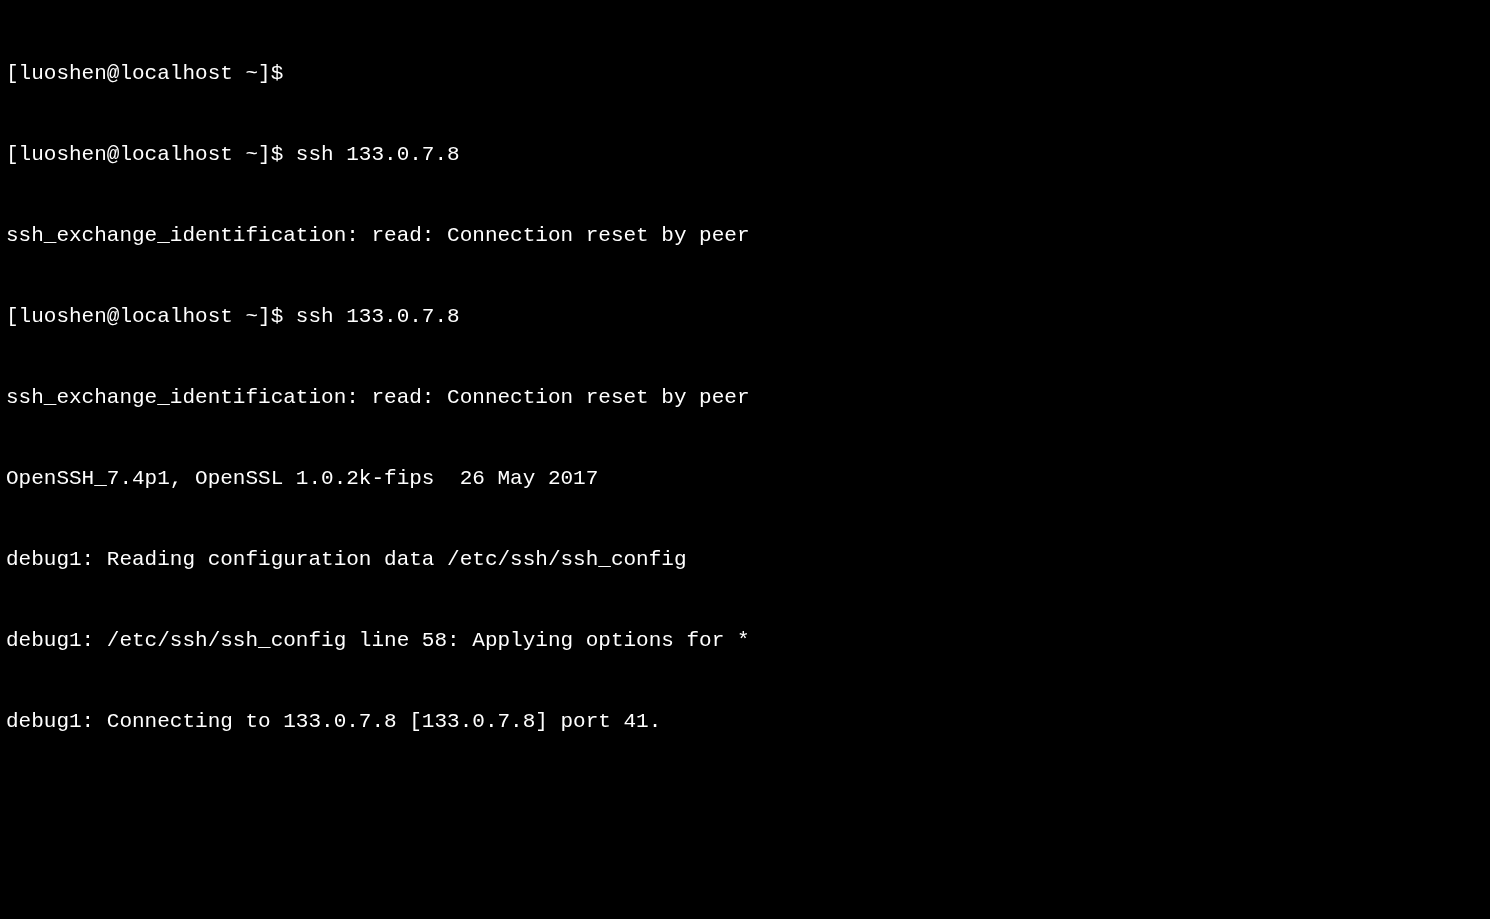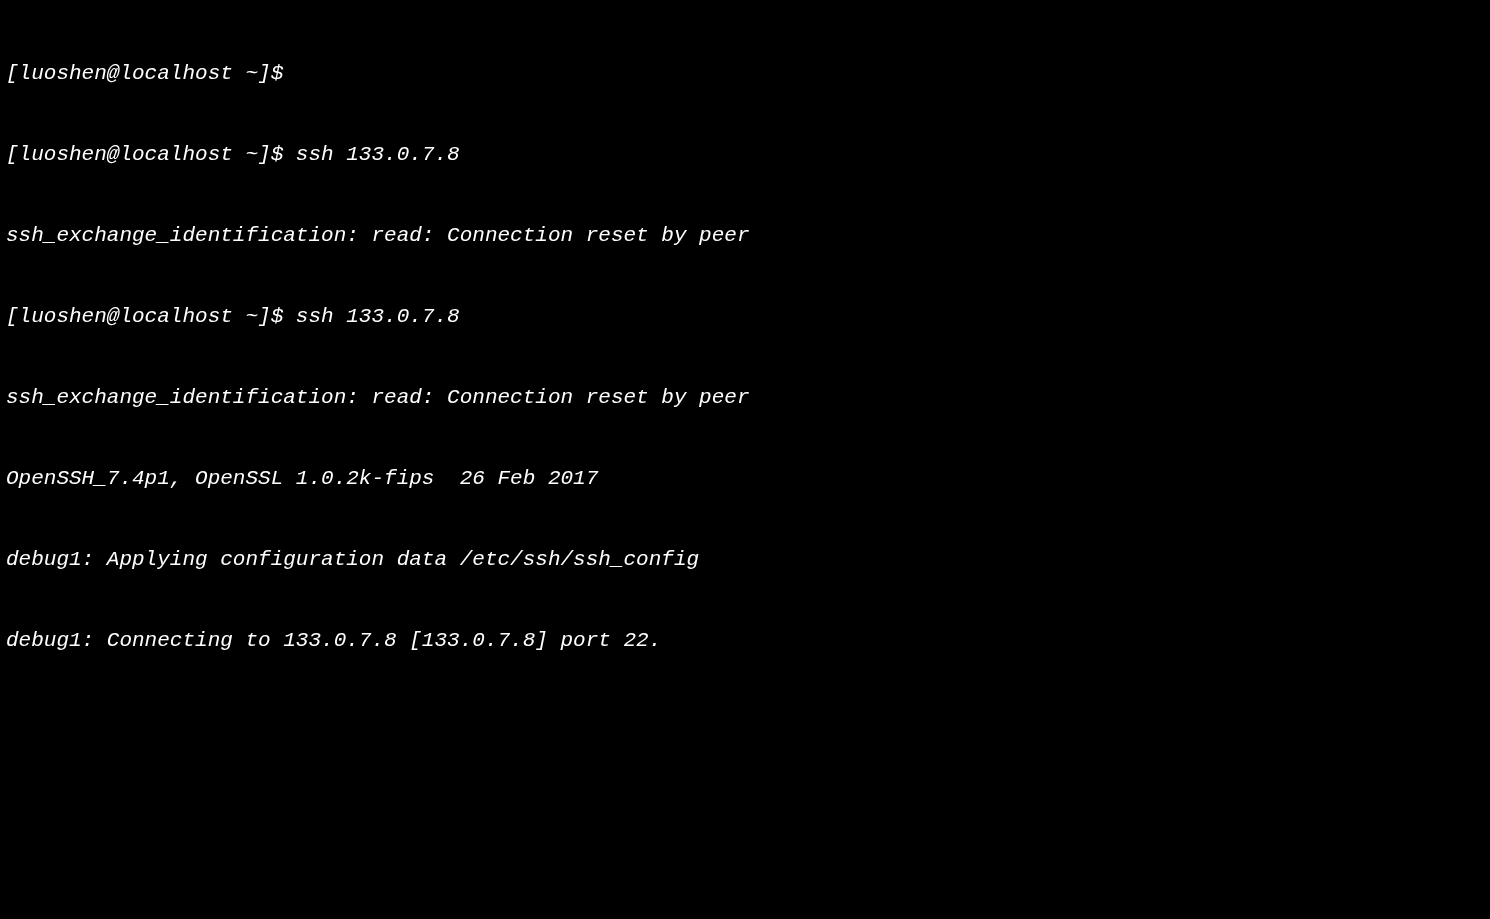--- a/index.html
+++ b/index.html
@@ -17,35 +17,35 @@
       width: 1490px;
       height: 919px;
       overflow: hidden;
     }
     .terminal {
       white-space: pre;
       padding: 6px 6px;
     }
     .line {
       display: block;
-      font-style: italic;
     }
   </style>
 </head>
 <body>
 
 <div class="terminal">
   <span class="line">[luoshen@localhost ~]$</span>
   <span class="line">[luoshen@localhost ~]$ ssh 133.0.7.8</span>
   <span class="line">ssh_exchange_identification: read: Connection reset by peer</span>
   <span class="line">[luoshen@localhost ~]$ ssh 133.0.7.8</span>
   <span class="line">ssh_exchange_identification: read: Connection reset by peer</span>
-  <span class="line">OpenSSH_7.4p1, OpenSSL 1.0.2k-fips  26 Feb 2017</span>
-  <span class="line">debug1: Applying configuration data /etc/ssh/ssh_config</span>
-  <span class="line">debug1: Connecting to 133.0.7.8 [133.0.7.8] port 22.</span>
+  <span class="line">OpenSSH_7.4p1, OpenSSL 1.0.2k-fips  26 May 2017</span>
+  <span class="line">debug1: Reading configuration data /etc/ssh/ssh_config</span>
+  <span class="line">debug1: /etc/ssh/ssh_config line 58: Applying options for *</span>
+  <span class="line">debug1: Connecting to 133.0.7.8 [133.0.7.8] port 41.</span>
   
   
   
   
   
   
   
   
   
   

